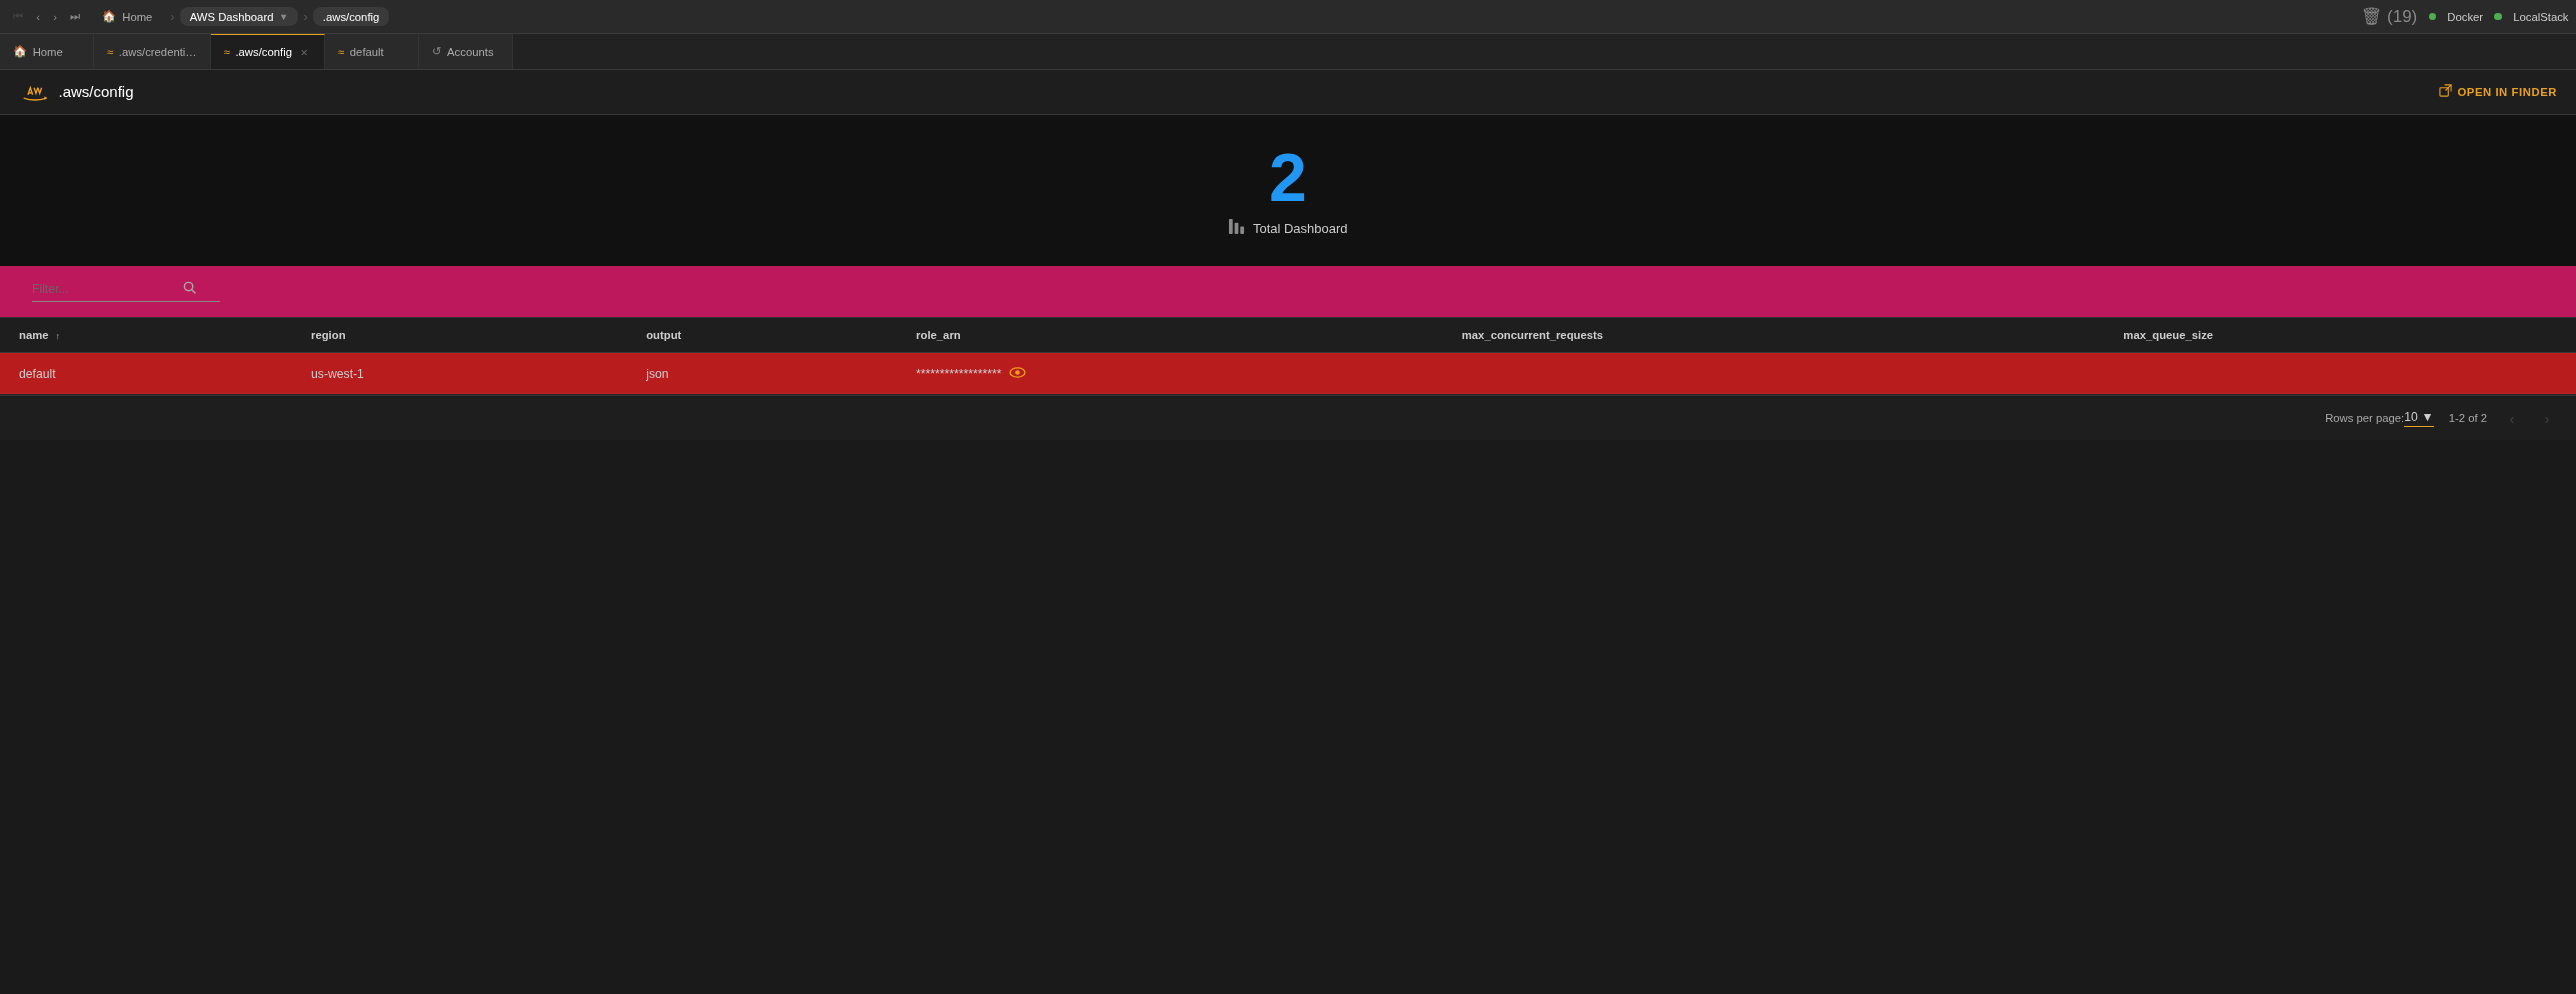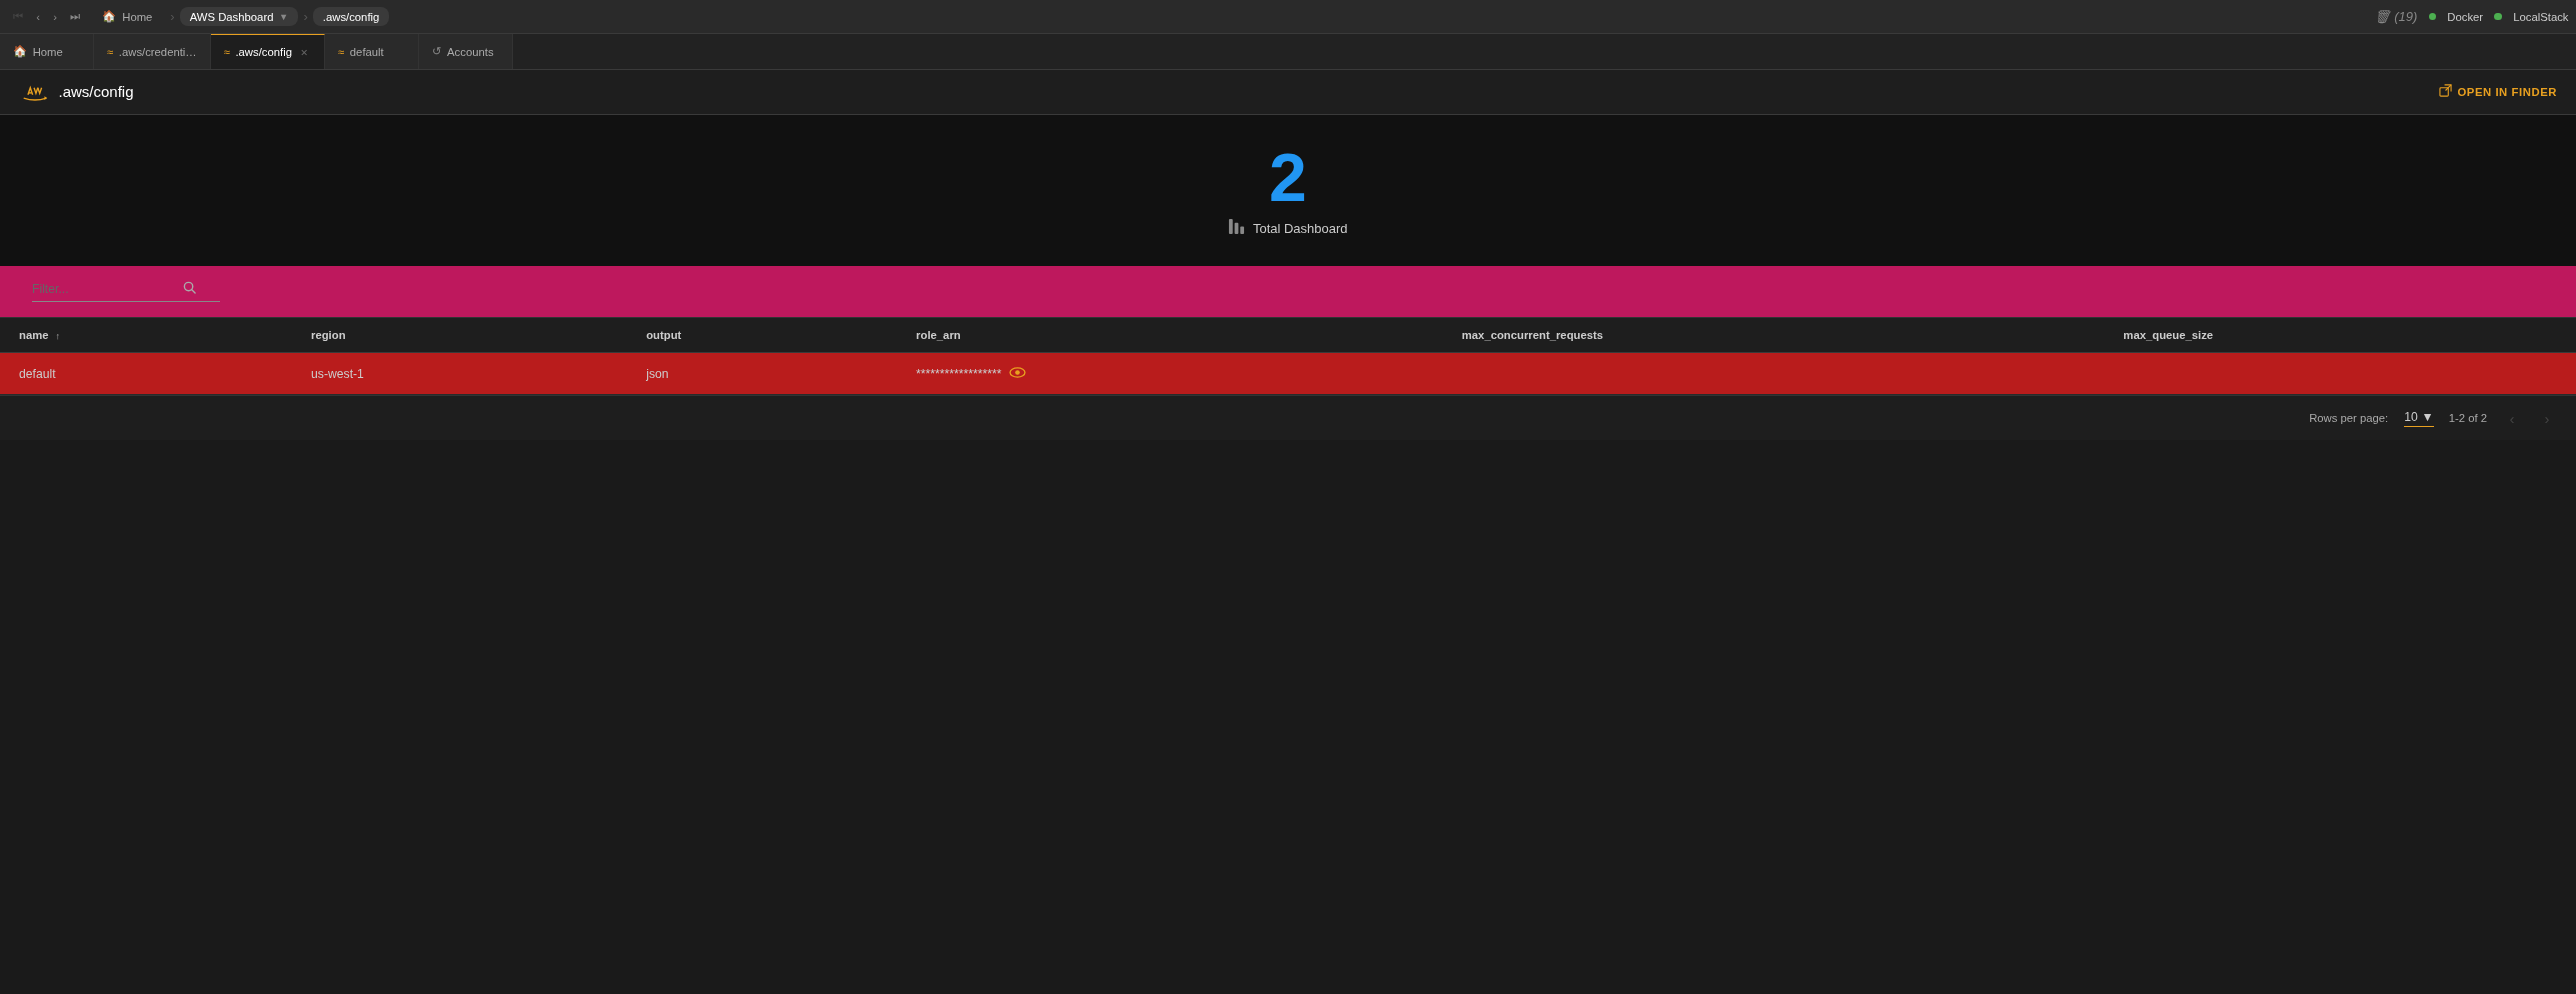--- a/index.html
+++ b/index.html
@@ -59,22 +59,21 @@
     }
 
     .title-bar-right {
       margin-left: auto;
       display: flex;
       align-items: center;
       gap: 11.3px;
     }
     .history-icon {
       color: #888;
-      font-size: 13px;
-      font-style: italic;
+      font-size: 17px;
     }
     .status-dot {
       width: 7.5px;
       height: 7.5px;
       border-radius: 50%;
       display: inline-block;
     }
     .status-green { background: #4caf50; }
     .status-label { color: #ccc; font-size: 11.3px; }
 
@@ -254,21 +253,21 @@
       display: flex;
       align-items: center;
       justify-content: flex-end;
       padding: 9.4px 19px;
       gap: 15px;
       border-top: 0.9px solid #333;
     }
     .rows-per-page {
       display: flex;
       align-items: center;
-      gap: 16px;
+      gap: 0;
       color: #aaa;
       font-size: 11.3px;
     }
     .rows-select {
       display: flex;
       align-items: center;
       gap: 3.8px;
       color: #ccc;
       font-size: 12.2px;
       cursor: pointer;

